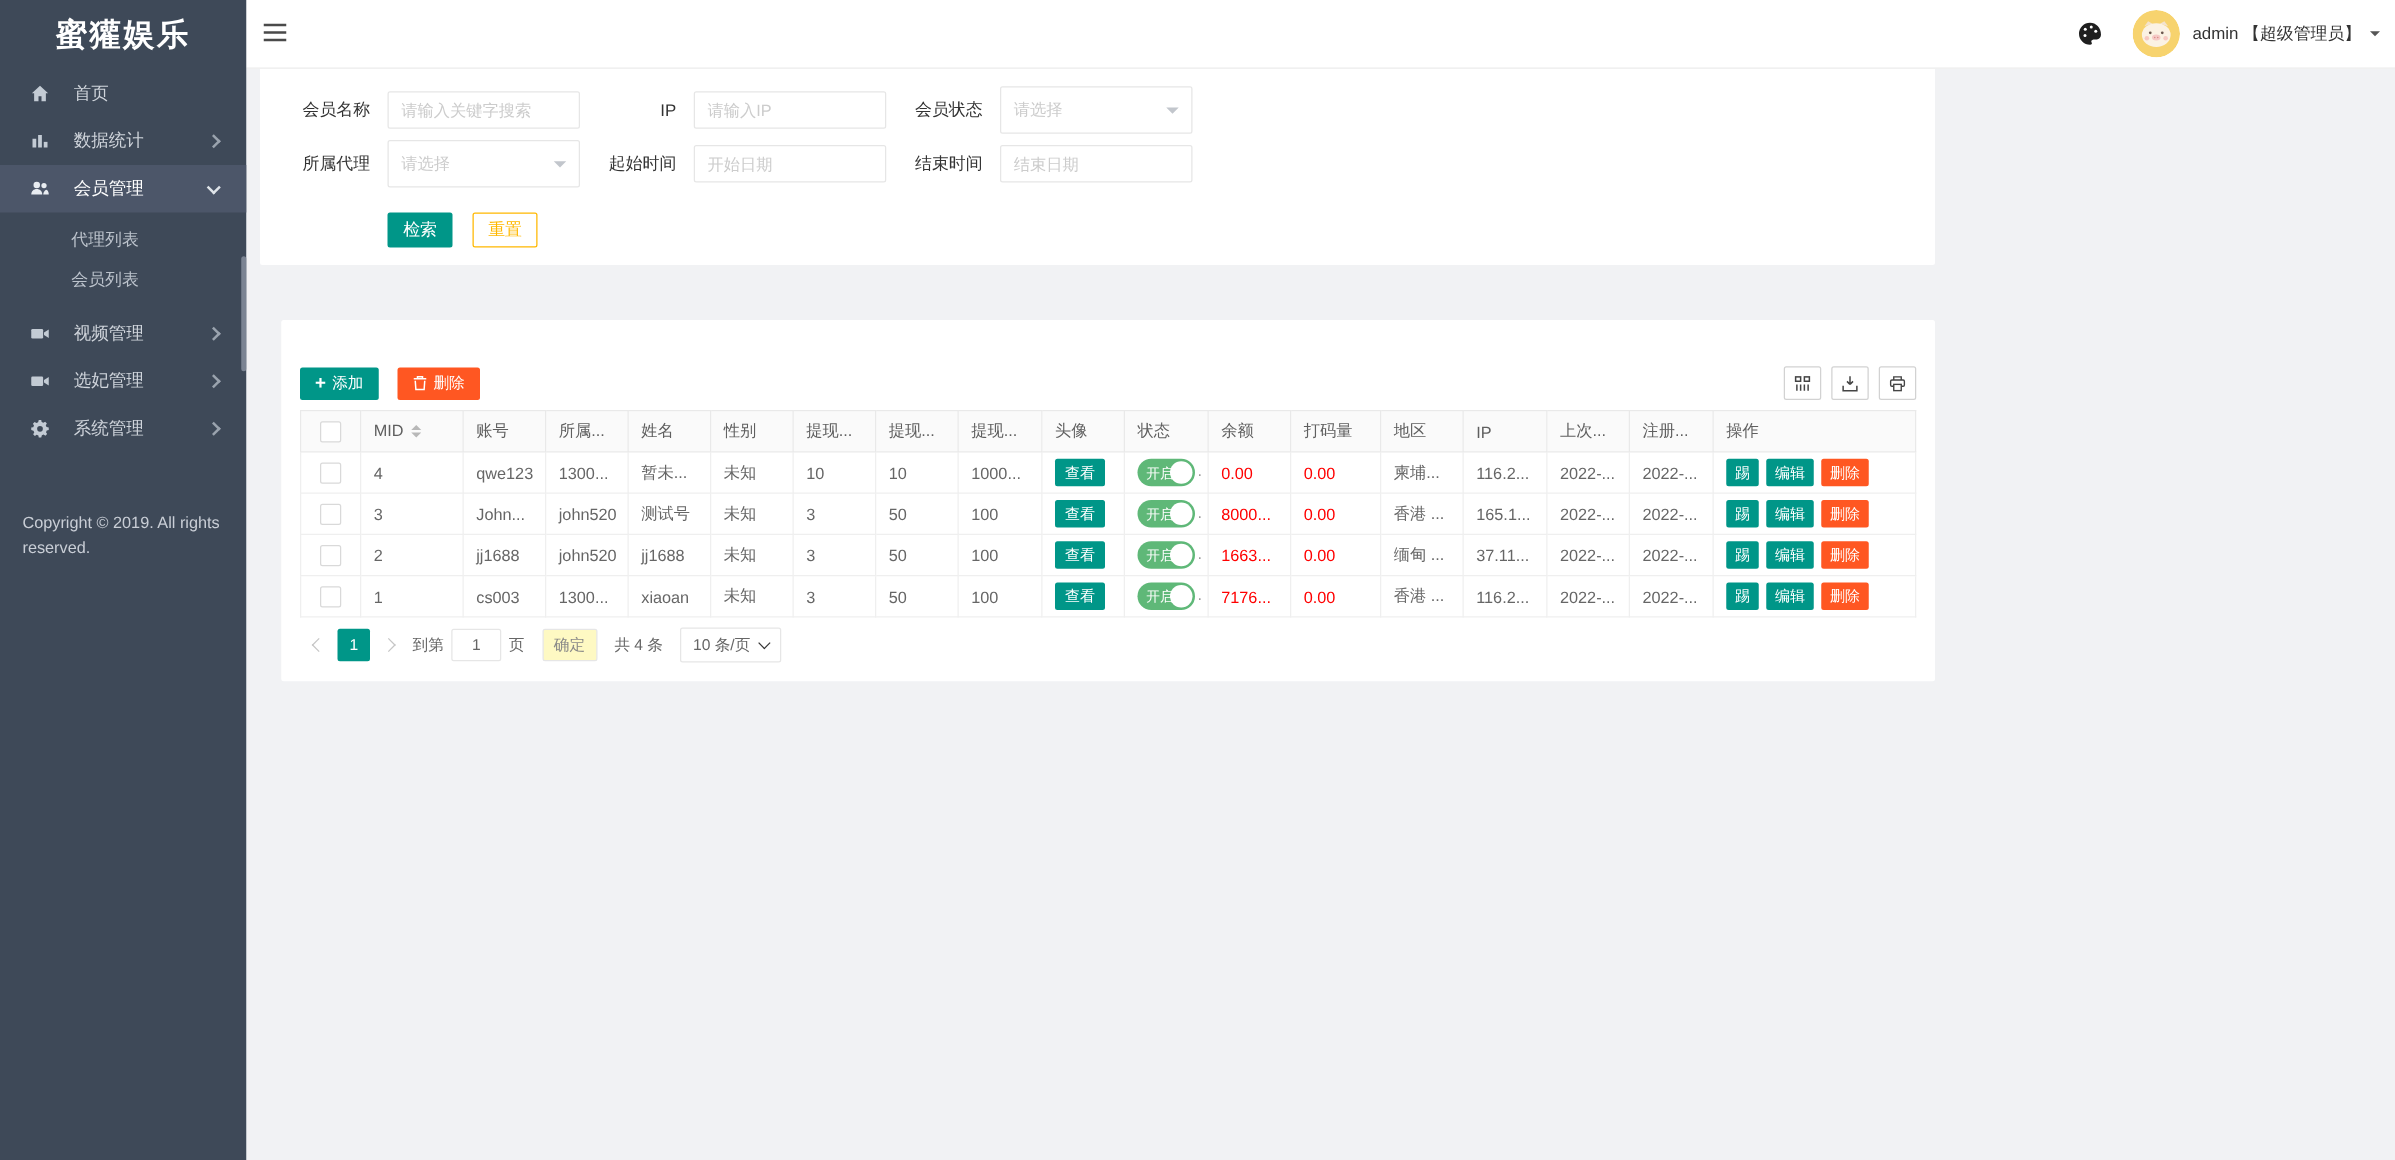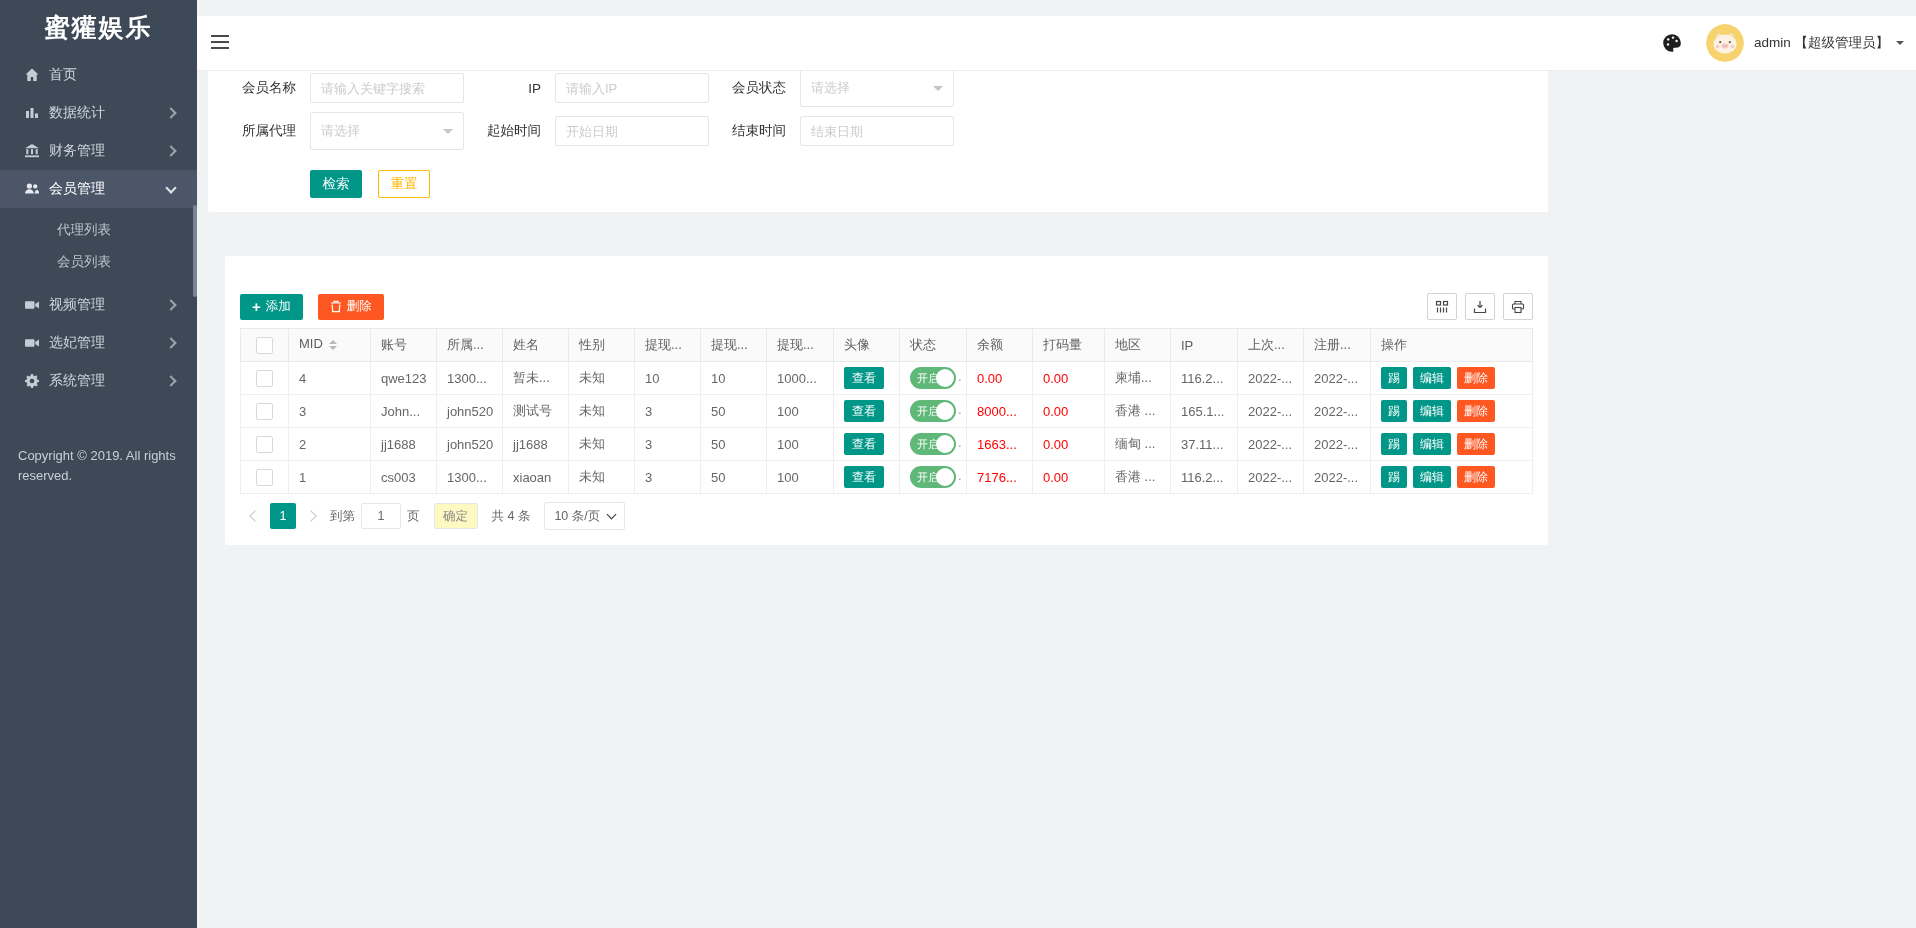--- a/index.html
+++ b/index.html
@@ -5,31 +5,31 @@
   html,body{margin:0;padding:0;}
   body{font-family:"Liberation Sans","DejaVu Sans",sans-serif;}
   .screen{position:relative;width:1916px;height:928px;background:#f1f2f4;overflow:hidden;}
 
   
   .sidebar{position:absolute;left:0;top:0;width:197px;height:928px;background:#3e4958;z-index:5;}
   .logo{height:54px;display:flex;align-items:center;justify-content:center;color:#fff;font-size:25px;font-weight:bold;letter-spacing:2px;}
   .nav{margin-top:2px;}
   .nav-item{height:38px;display:flex;align-items:center;padding:0 22px 0 24px;cursor:pointer;color:#cfd4db;font-size:14px;}
   .nav-item .ico{width:16px;height:16px;flex:0 0 16px;display:flex;align-items:center;justify-content:center;}
-  .nav-item .lbl{margin-left:9px;flex:1;white-space:nowrap;}
+  .nav-item .lbl{margin-left:19px;flex:1;white-space:nowrap;}
   .nav-item.active{background:#4c5669;color:#fff;}
   .chev{width:6px;height:6px;border-right:2px solid #9aa3ae;border-bottom:2px solid #9aa3ae;transform:rotate(-45deg);margin-top:0px;}
   .chev.down{transform:rotate(45deg);border-color:#dfe4e9;margin-top:-3px;}
   .sub{padding:6px 0 8px 0;}
   .sub-item{height:32px;display:flex;align-items:center;padding-left:57px;color:#bcc3cc;font-size:13.5px;cursor:pointer;}
   .copyright{margin-top:46px;padding-left:18px;color:#c9ced6;font-size:13px;line-height:20px;}
   .side-scroll{position:absolute;right:0;top:205px;width:4px;height:92px;background:#7b8493;border-radius:2px;}
 
   
-  .header{position:absolute;left:197px;right:0;top:16px;height:54px;background:#fff;border-bottom:1px solid #ececec;z-index:4;}
+  .header{position:absolute;left:197px;right:0;top:0;height:54px;background:#fff;border-bottom:1px solid #ececec;z-index:4;}
   .burger{position:absolute;left:14px;top:19px;width:18px;height:14px;cursor:pointer;}
   .burger i{display:block;height:2px;background:#4a4a4a;margin-bottom:4px;}
   .hright{position:absolute;right:12px;top:0;height:54px;display:flex;align-items:center;}
   .palette{width:20px;height:20px;cursor:pointer;}
   .avatar{width:38px;height:38px;border-radius:50%;margin-left:24px;overflow:hidden;flex:0 0 38px;}
   .uname{margin-left:10px;font-size:13.5px;color:#333;cursor:pointer;display:flex;align-items:center;}
   .caret-dn{width:0;height:0;border:4px solid transparent;border-top-color:#555;margin-left:7px;margin-top:4px;}
 
   
   .card{position:absolute;background:#fff;border-radius:2px;}
@@ -119,33 +119,20 @@
           <svg width="16" height="16" viewBox="0 0 16 16" fill="#c3cbd4">
               <rect x="2" y="6" width="3" height="7"></rect>
               <rect x="6.5" y="3" width="3" height="10"></rect>
               <rect x="11" y="8.5" width="3" height="4.5"></rect>
             </svg>
         </span>
         <span class="lbl">数据统计</span>
         <span class="chev"></span>
       </div>
 
-      <div class="nav-item">
-        <span class="ico">
-          <svg width="16" height="16" viewBox="0 0 16 16" fill="#c3cbd4">
-              <path d="M8 1L1 5.2h14z"></path>
-              <rect x="2.3" y="6.2" width="2" height="5"></rect>
-              <rect x="7" y="6.2" width="2" height="5"></rect>
-              <rect x="11.7" y="6.2" width="2" height="5"></rect>
-              <rect x="1" y="12.4" width="14" height="1.8"></rect>
-            </svg>
-        </span>
-        <span class="lbl">财务管理</span>
-        <span class="chev"></span>
-      </div>
 
 
       <div class="nav-item active">
         <span class="ico">
           <svg width="16" height="16" viewBox="0 0 16 16" fill="#e8ecf1">
               <circle cx="5.4" cy="5" r="2.6"></circle>
               <circle cx="11.2" cy="5.4" r="2.1"></circle>
               <path d="M1 12.6c0-2.7 2-4.4 4.4-4.4s4.4 1.7 4.4 4.4z"></path>
               <path d="M10.6 12.6c.1-2.1 1.1-3.5 2.6-3.9 1.3.5 1.8 2.2 1.8 3.9z"></path>
             </svg>

